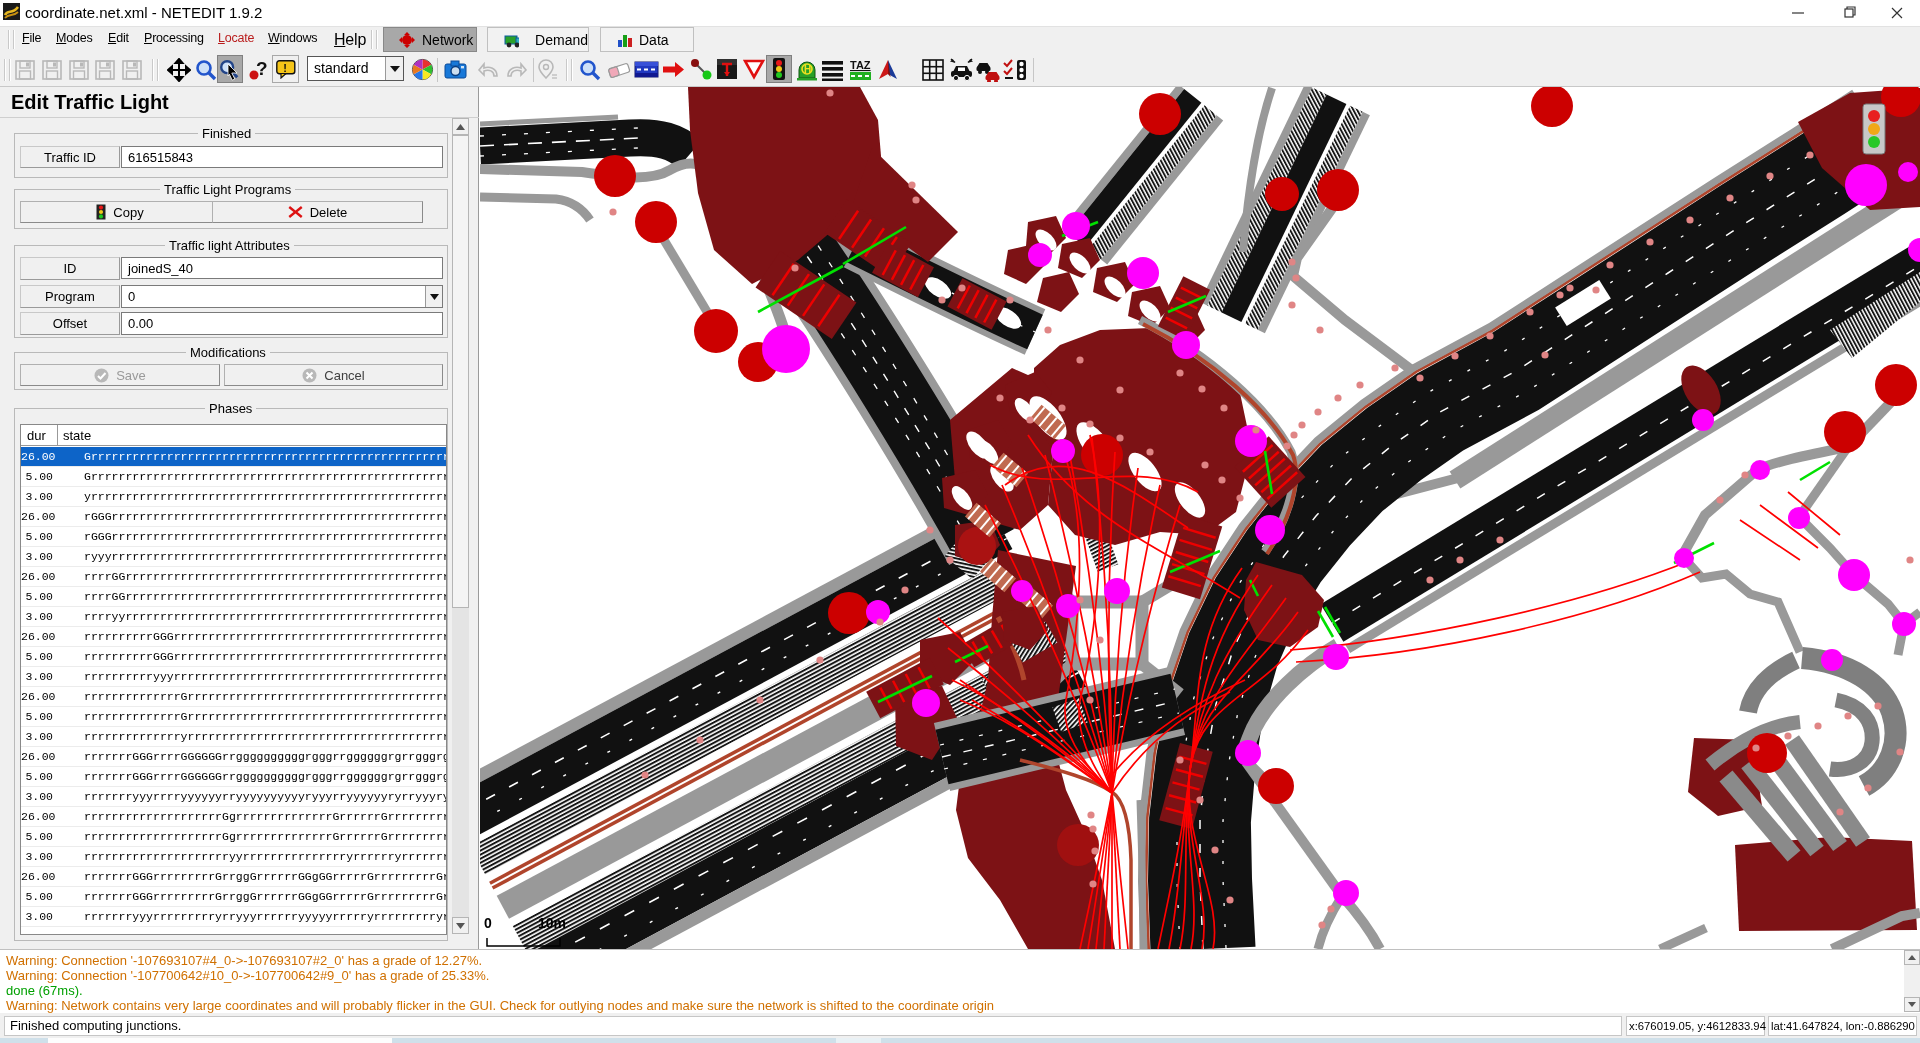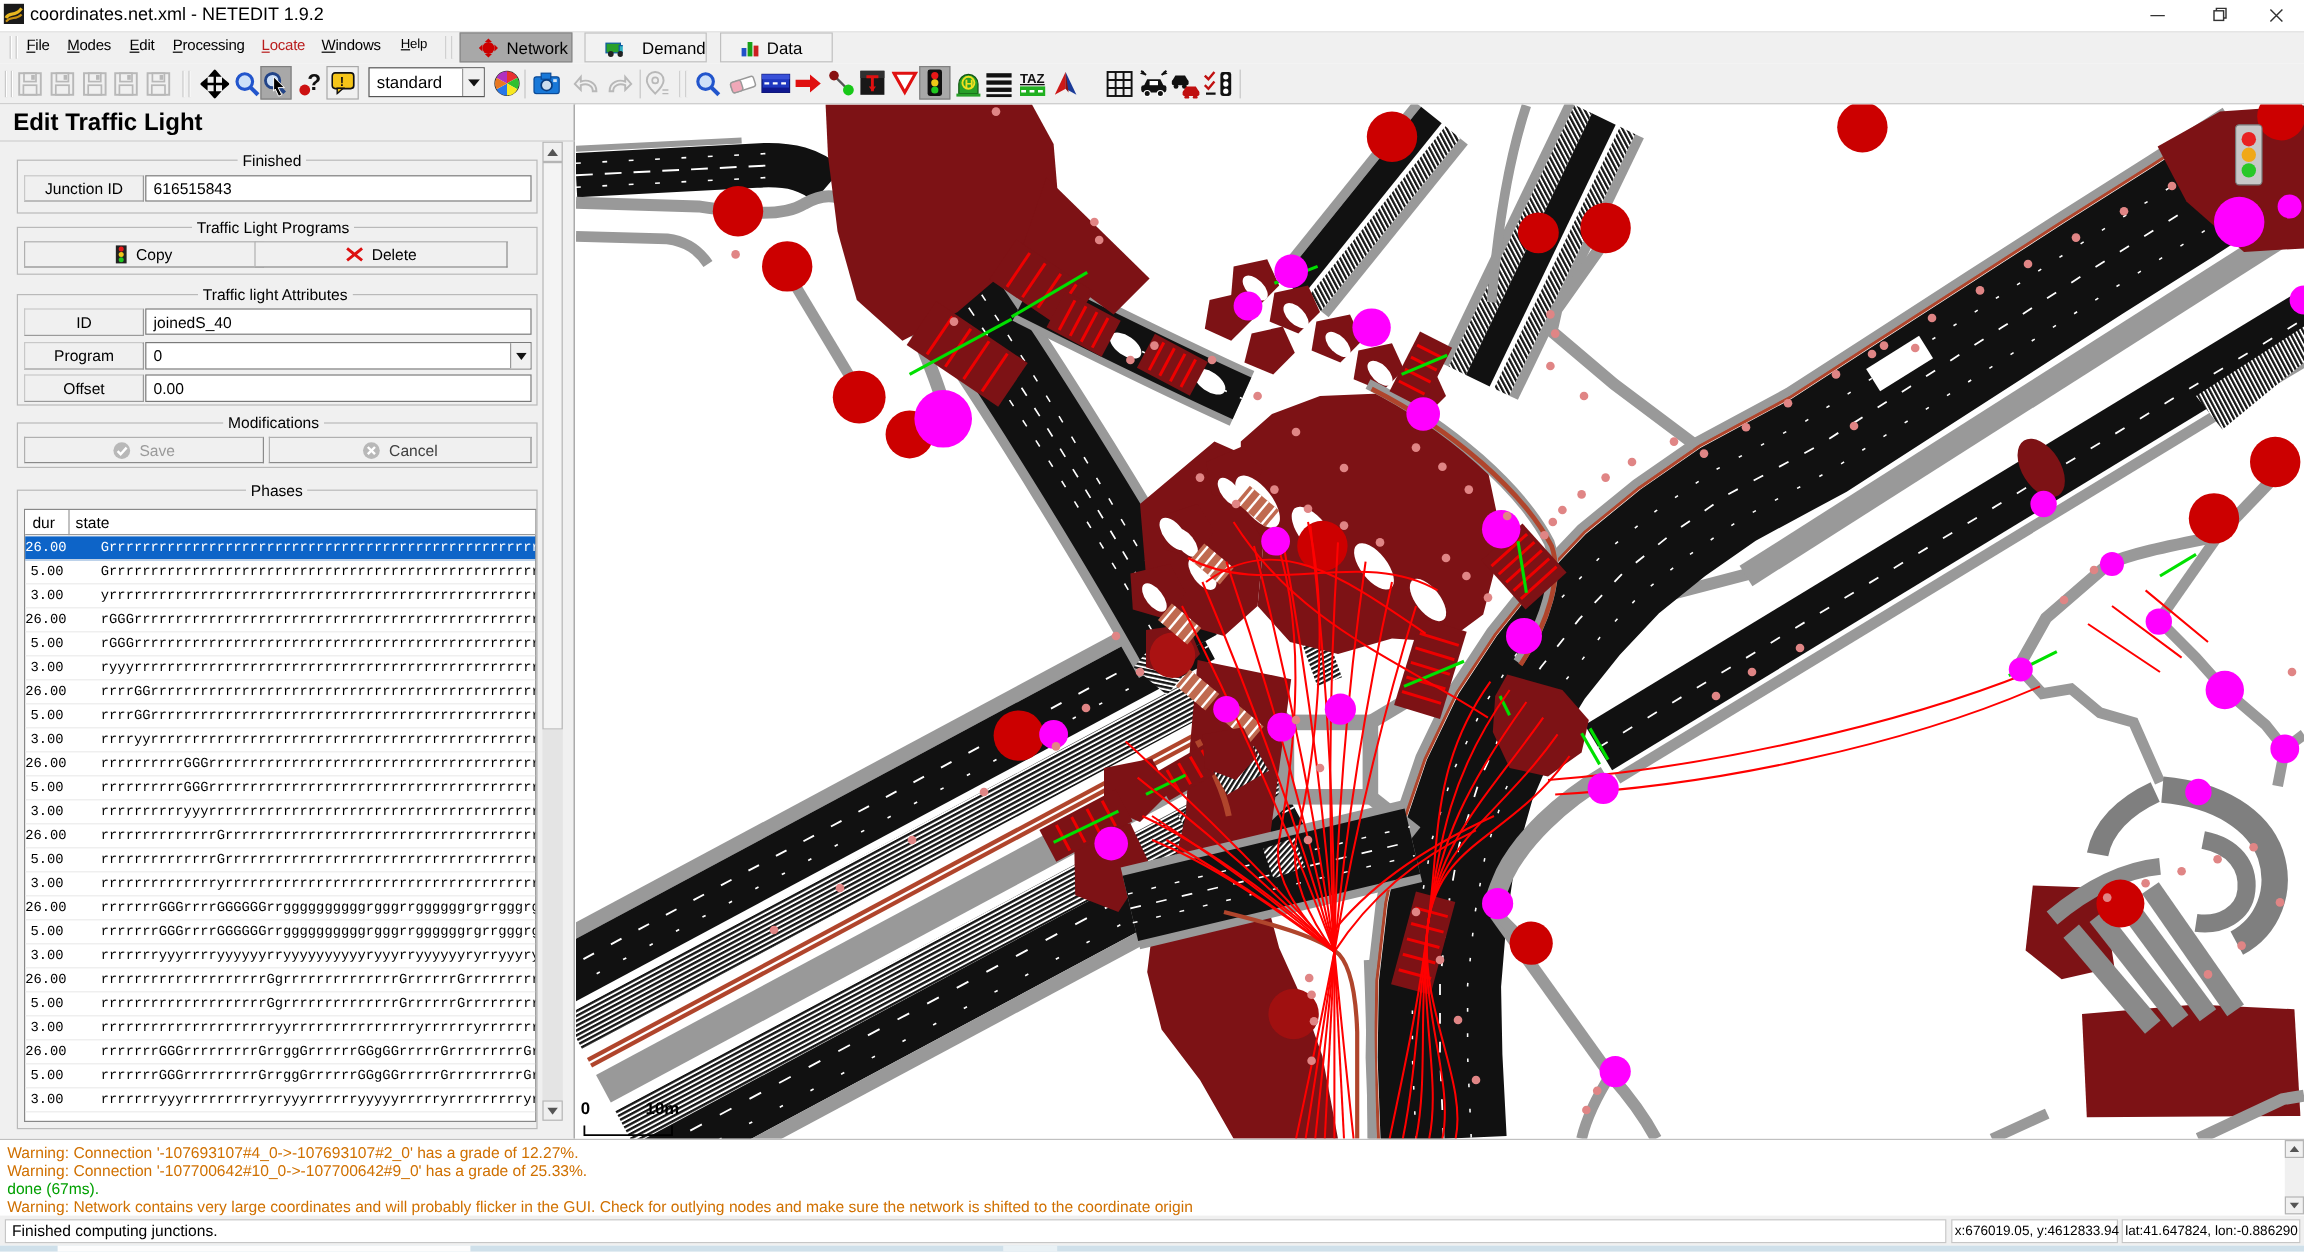--- a/index.html
+++ b/index.html
@@ -18,37 +18,37 @@
 .sep{position:absolute;width:1px;background:#c6c6c6;}
 .grip{position:absolute;width:2px;background:#c9c9c9;border-right:1px solid #fff;}
 </style></head><body>
 
 <div class="abs" style="left:0;top:0;width:1920px;height:26px;background:#fff;"></div>
 <svg class="abs" style="left:3px;top:3px" width="17" height="17">
 <rect x="0" y="0" width="17" height="17" fill="#1a1a1a"></rect>
 <path d="M2 12 C5 6 9 12 15 4" stroke="#e8b820" stroke-width="2.6" fill="none"></path>
 <path d="M2 15 C6 10 10 14 15 9" stroke="#c89010" stroke-width="1.8" fill="none"></path>
 </svg>
-<div class="txt" style="left:25px;top:4px;font-size:15px;color:#000">coordinates.net.xml - NETEDIT 1.9.2</div>
+<div class="txt" style="left:25px;top:4px;font-size:15px;color:#000">coordinate.net.xml - NETEDIT 1.9.2</div>
 <svg class="abs" style="left:1780px;top:0" width="140" height="26">
 <line x1="12" y1="13" x2="24" y2="13" stroke="#333" stroke-width="1.2"></line>
 <rect x="65" y="9" width="8" height="8" fill="none" stroke="#333" stroke-width="1.2"></rect>
 <path d="M67 9 v-2 h8 v8 h-2" fill="none" stroke="#333" stroke-width="1.2"></path>
 <path d="M112 8 l10 10 M122 8 l-10 10" stroke="#333" stroke-width="1.2"></path>
 </svg>
 <div class="abs" style="left:0;top:26px;width:1920px;height:27px;background:#f0f0f0;border-top:1px solid #e2e2e2;"></div>
 <div class="grip" style="left:8px;top:30px;height:19px"></div>
 <div class="grip" style="left:13px;top:30px;height:19px"></div>
 <div class="txt" style="left:22px;top:31px;font-size:12.5px;letter-spacing:-0.2px;color:#000"><span style="text-decoration:underline">F</span>ile</div>
 <div class="txt" style="left:56px;top:31px;font-size:12.5px;letter-spacing:-0.2px;color:#000"><span style="text-decoration:underline">M</span>odes</div>
 <div class="txt" style="left:108px;top:31px;font-size:12.5px;letter-spacing:-0.2px;color:#000"><span style="text-decoration:underline">E</span>dit</div>
 <div class="txt" style="left:144px;top:31px;font-size:12.5px;letter-spacing:-0.2px;color:#000"><span style="text-decoration:underline">P</span>rocessing</div>
 <div class="txt" style="left:218px;top:31px;font-size:12.5px;letter-spacing:-0.2px;color:#b91c1c"><span style="text-decoration:underline">L</span>ocate</div>
 <div class="txt" style="left:268px;top:31px;font-size:12.5px;letter-spacing:-0.2px;color:#000"><span style="text-decoration:underline">W</span>indows</div>
-<div class="txt" style="left:334px;top:31px;font-size:11px;letter-spacing:-0.2px;color:#000"><span style="text-decoration:underline">H</span>elp</div>
+<div class="txt" style="left:334px;top:31px;font-size:16px;letter-spacing:-0.2px;color:#000"><span style="text-decoration:underline">H</span>elp</div>
 <div class="grip" style="left:371px;top:30px;height:19px"></div>
 <div class="grip" style="left:376px;top:30px;height:19px"></div>
 <div class="abs" style="left:383px;top:27px;width:94px;height:25px;background:#a8a8a8;border:1px solid #888;display:flex;align-items:center;">
 <svg width="18" height="18" style="margin-left:14px">
       <circle cx="9" cy="9" r="5" fill="#cc0000"></circle>
 <path d="M9 1 l3 3 h-6 z M9 17 l3 -3 h-6 z M1 9 l3 -3 v6 z M17 9 l-3 -3 v6 z" fill="#cc0000"></path>
     </svg>
 <span style="font-size:14px;margin-left:6px">Network</span>
   </div>
 <div class="abs" style="left:487px;top:27px;width:102px;height:25px;background:#f2f2f2;border:1px solid #c0c0c0;display:flex;align-items:center;">
@@ -286,21 +286,21 @@
       <path d="M1 13 l3 3 l5 -6"></path>
     </g>
 <line x1="2" y1="20" x2="10" y2="20" stroke="#111" stroke-width="2"></line>
   </svg>
 <div class="sep" style="left:1033px;top:58px;height:24px"></div>
 <div class="abs" style="left:0;top:87px;width:479px;height:862px;background:#f0f0f0;border-right:1px solid #9a9a9a;"></div>
 <div class="txt" style="left:11px;top:91px;font-size:20px;font-weight:bold;color:#000">Edit Traffic Light</div>
 <div class="abs" style="left:0px;top:117px;width:479px;height:1px;background:#cfcfcf"></div>
 <div class="gb" style="left:14px;top:133px;width:434px;height:45px"></div>
 <div class="gblbl" style="left:198px;top:126px">Finished</div>
-<div class="cell" style="left:20px;top:146px;width:100px;height:22px">Junction ID</div>
+<div class="cell" style="left:20px;top:146px;width:100px;height:22px">Traffic ID</div>
 <div class="fld" style="left:121px;top:146px;width:322px;height:22px">616515843</div>
 <div class="gb" style="left:14px;top:189px;width:434px;height:40px"></div>
 <div class="gblbl" style="left:160px;top:182px">Traffic Light Programs</div>
 <div class="btn" style="left:20px;top:201px;width:200px;height:22px">
 <svg width="10" height="16" style="margin-right:7px">
       <rect x="0.5" y="0.5" width="9" height="15" fill="#222"></rect>
 <circle cx="5" cy="3.6" r="2.1" fill="#e81818"></circle>
       <circle cx="5" cy="8" r="2.1" fill="#f0c818"></circle>
       <circle cx="5" cy="12.4" r="2.1" fill="#20c820"></circle>
     </svg>Copy</div>

